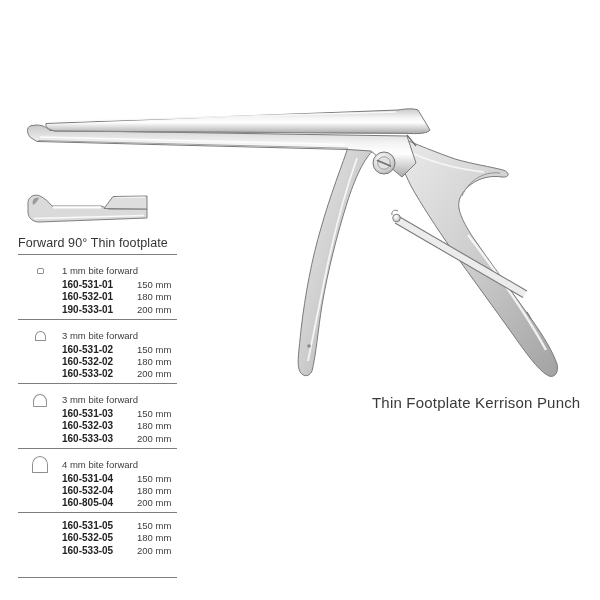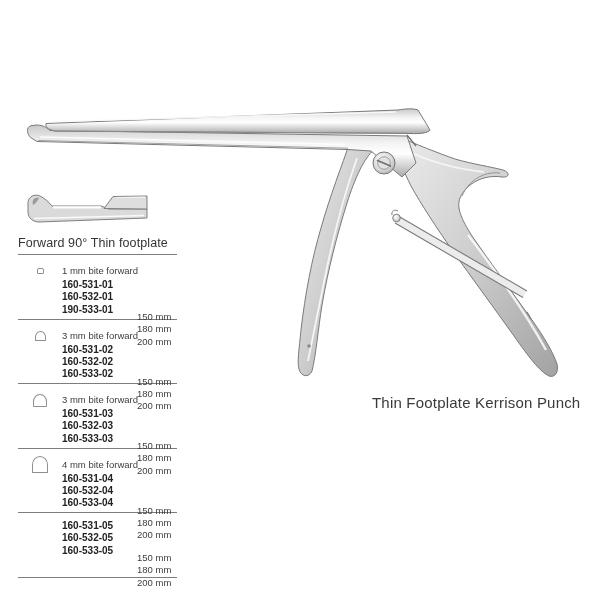--- a/index.html
+++ b/index.html
@@ -9,21 +9,21 @@
 
   
   .heading{position:absolute;left:18px;top:236px;font-size:12.5px;color:#343434;letter-spacing:.1px;}
   .catalog{position:absolute;left:18px;top:254px;width:159px;border-top:1.5px solid #7d7d7d;}
   .group{box-sizing:border-box;height:64.5px;border-bottom:1.5px solid #7d7d7d;padding-top:7px;}
   .group-head{display:flex;align-items:center;height:17px;}
   .lead{width:44px;display:flex;justify-content:center;flex:0 0 44px;}
   .bite-label{font-size:9.5px;color:#3d3d3d;}
   .row{display:flex;padding-left:44px;line-height:12.4px;height:12.4px;}
   .code{width:75px;font-size:10px;font-weight:bold;color:#222;}
-  .len{font-size:9.5px;color:#3d3d3d;margin-top:32px;}
+  .len{font-size:9.5px;color:#3d3d3d;}
 
   
   .bite-icon{display:inline-block;border:1.2px solid #8f8f8f;background:#fff;box-sizing:border-box;}
   .s1{width:7px;height:6px;margin-top:1px;border-radius:2px 2px 1px 1px;}
   .s2{width:11px;height:10px;margin-top:1px;border-radius:50% 50% 8% 8% / 58% 58% 6% 6%;}
   .s3{width:14px;height:13px;margin-top:1px;border-radius:50% 50% 8% 8% / 58% 58% 6% 6%;}
   .s4{width:16px;height:17px;margin-top:0;border-radius:50% 50% 8% 8% / 52% 52% 5% 5%;}
   .s5{width:19px;height:21px;margin-top:0;border-radius:50% 50% 8% 8% / 50% 50% 5% 5%;}
 
   .caption{position:absolute;left:372px;top:394px;font-size:15px;color:#3a3a3a;letter-spacing:.2px;}
@@ -220,21 +220,21 @@
       </div>
       <div class="row">
         <span class="code">160-531-04</span>
         <span class="len">150 mm</span>
       </div>
       <div class="row">
         <span class="code">160-532-04</span>
         <span class="len">180 mm</span>
       </div>
       <div class="row">
-        <span class="code">160-533-04</span>
+        <span class="code">160-805-04</span>
         <span class="len">200 mm</span>
       </div>
     </div>
 
     <div class="group">
       <div class="row">
         <span class="code">160-531-05</span>
         <span class="len">150 mm</span>
       </div>
       <div class="row">

